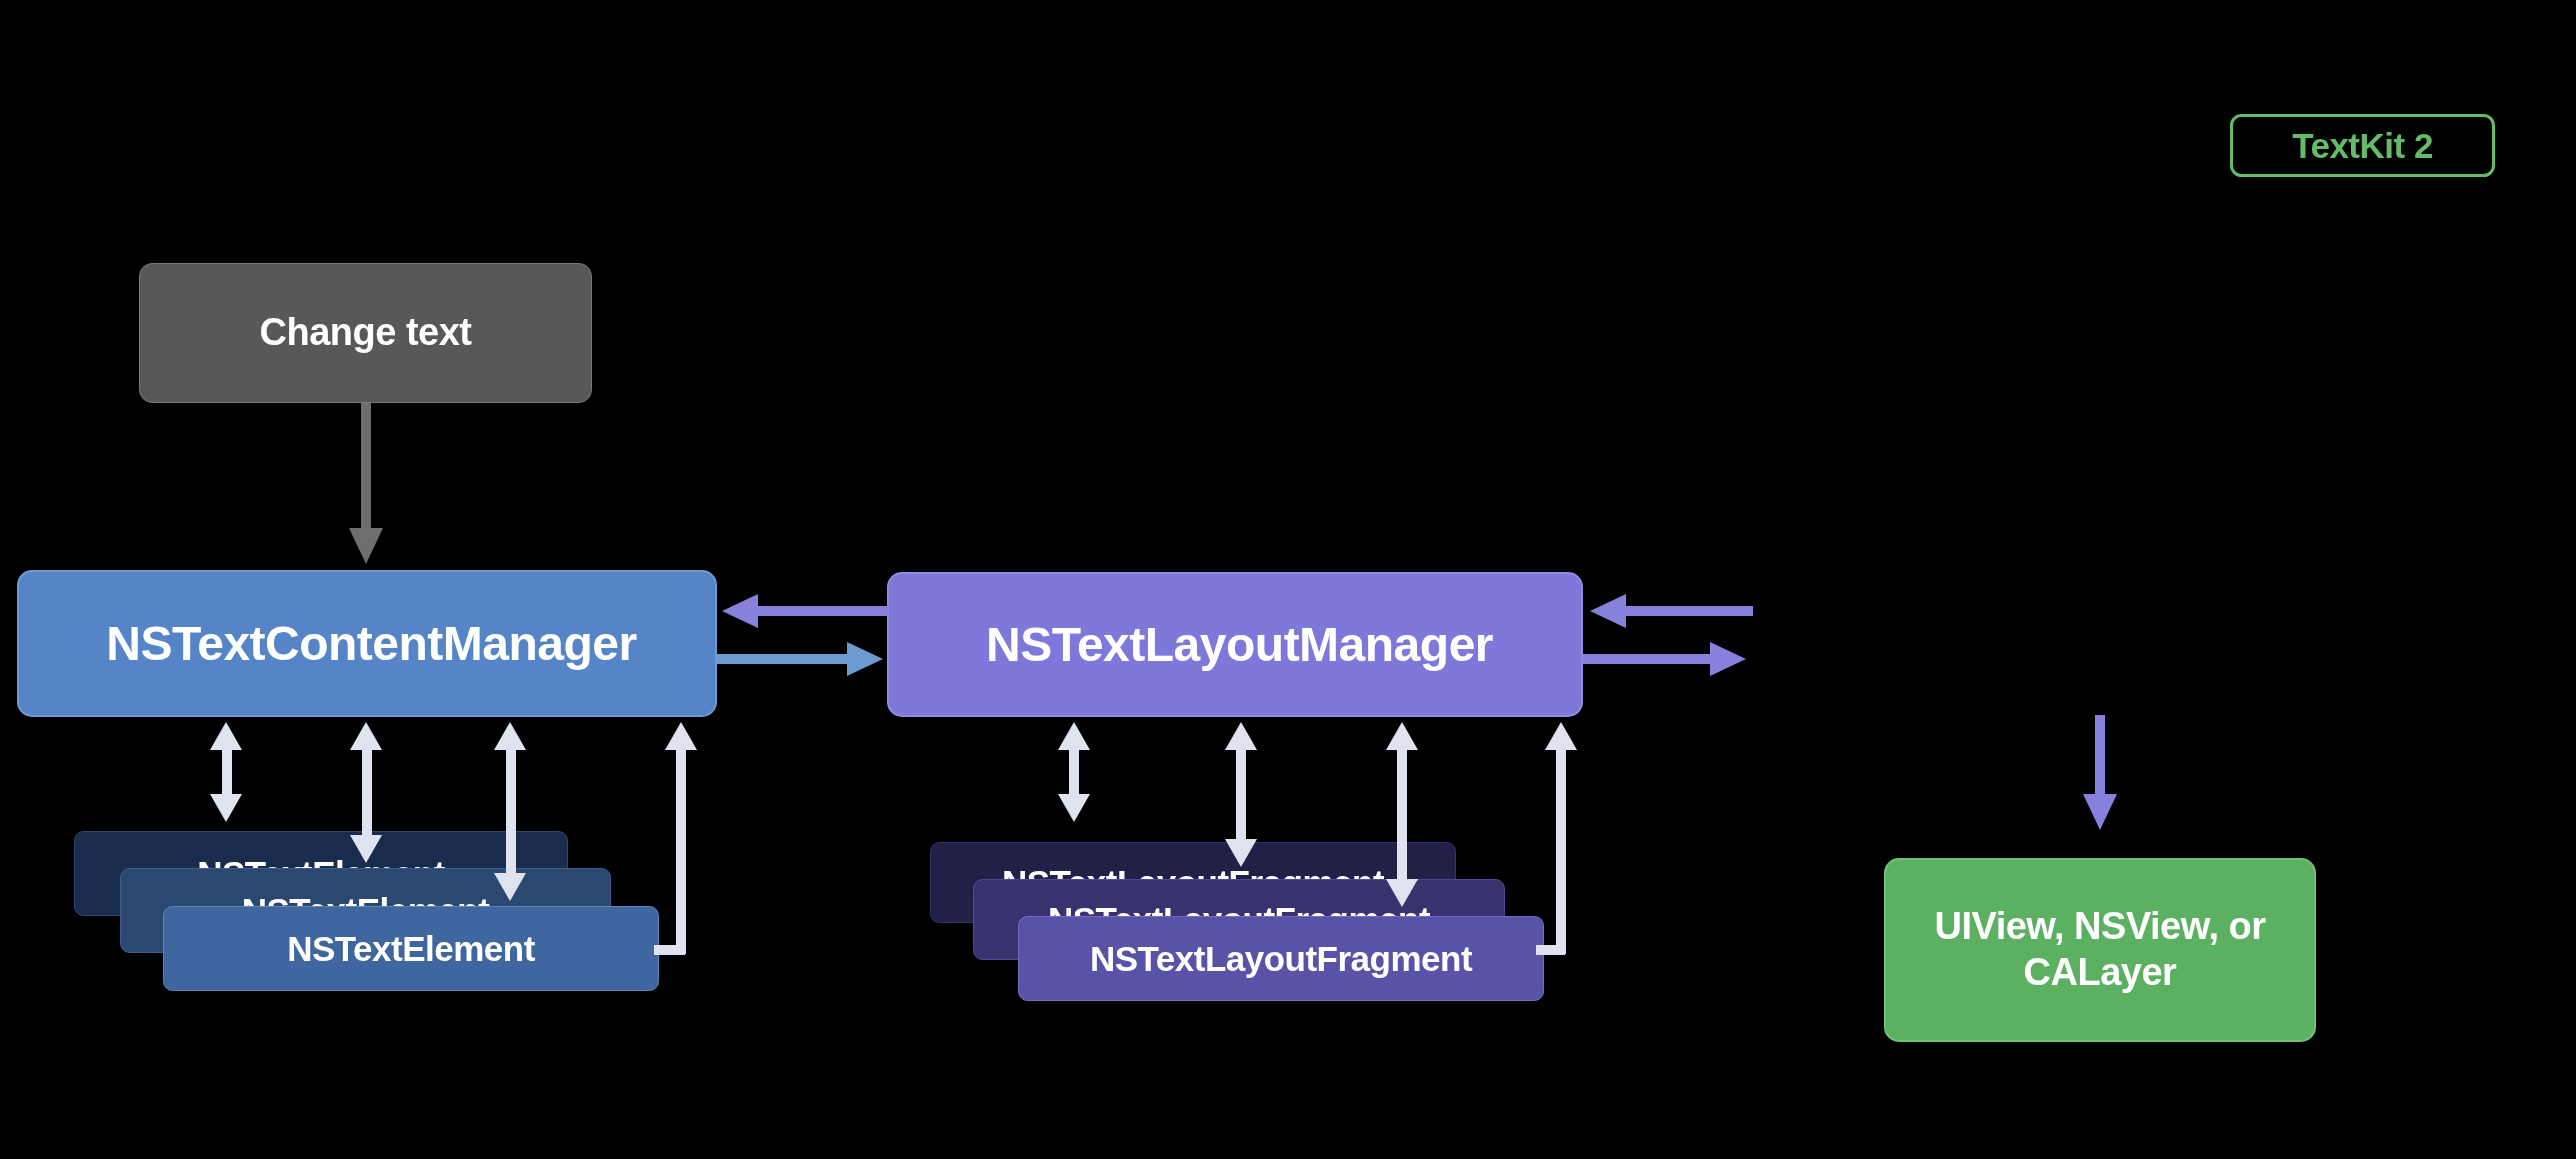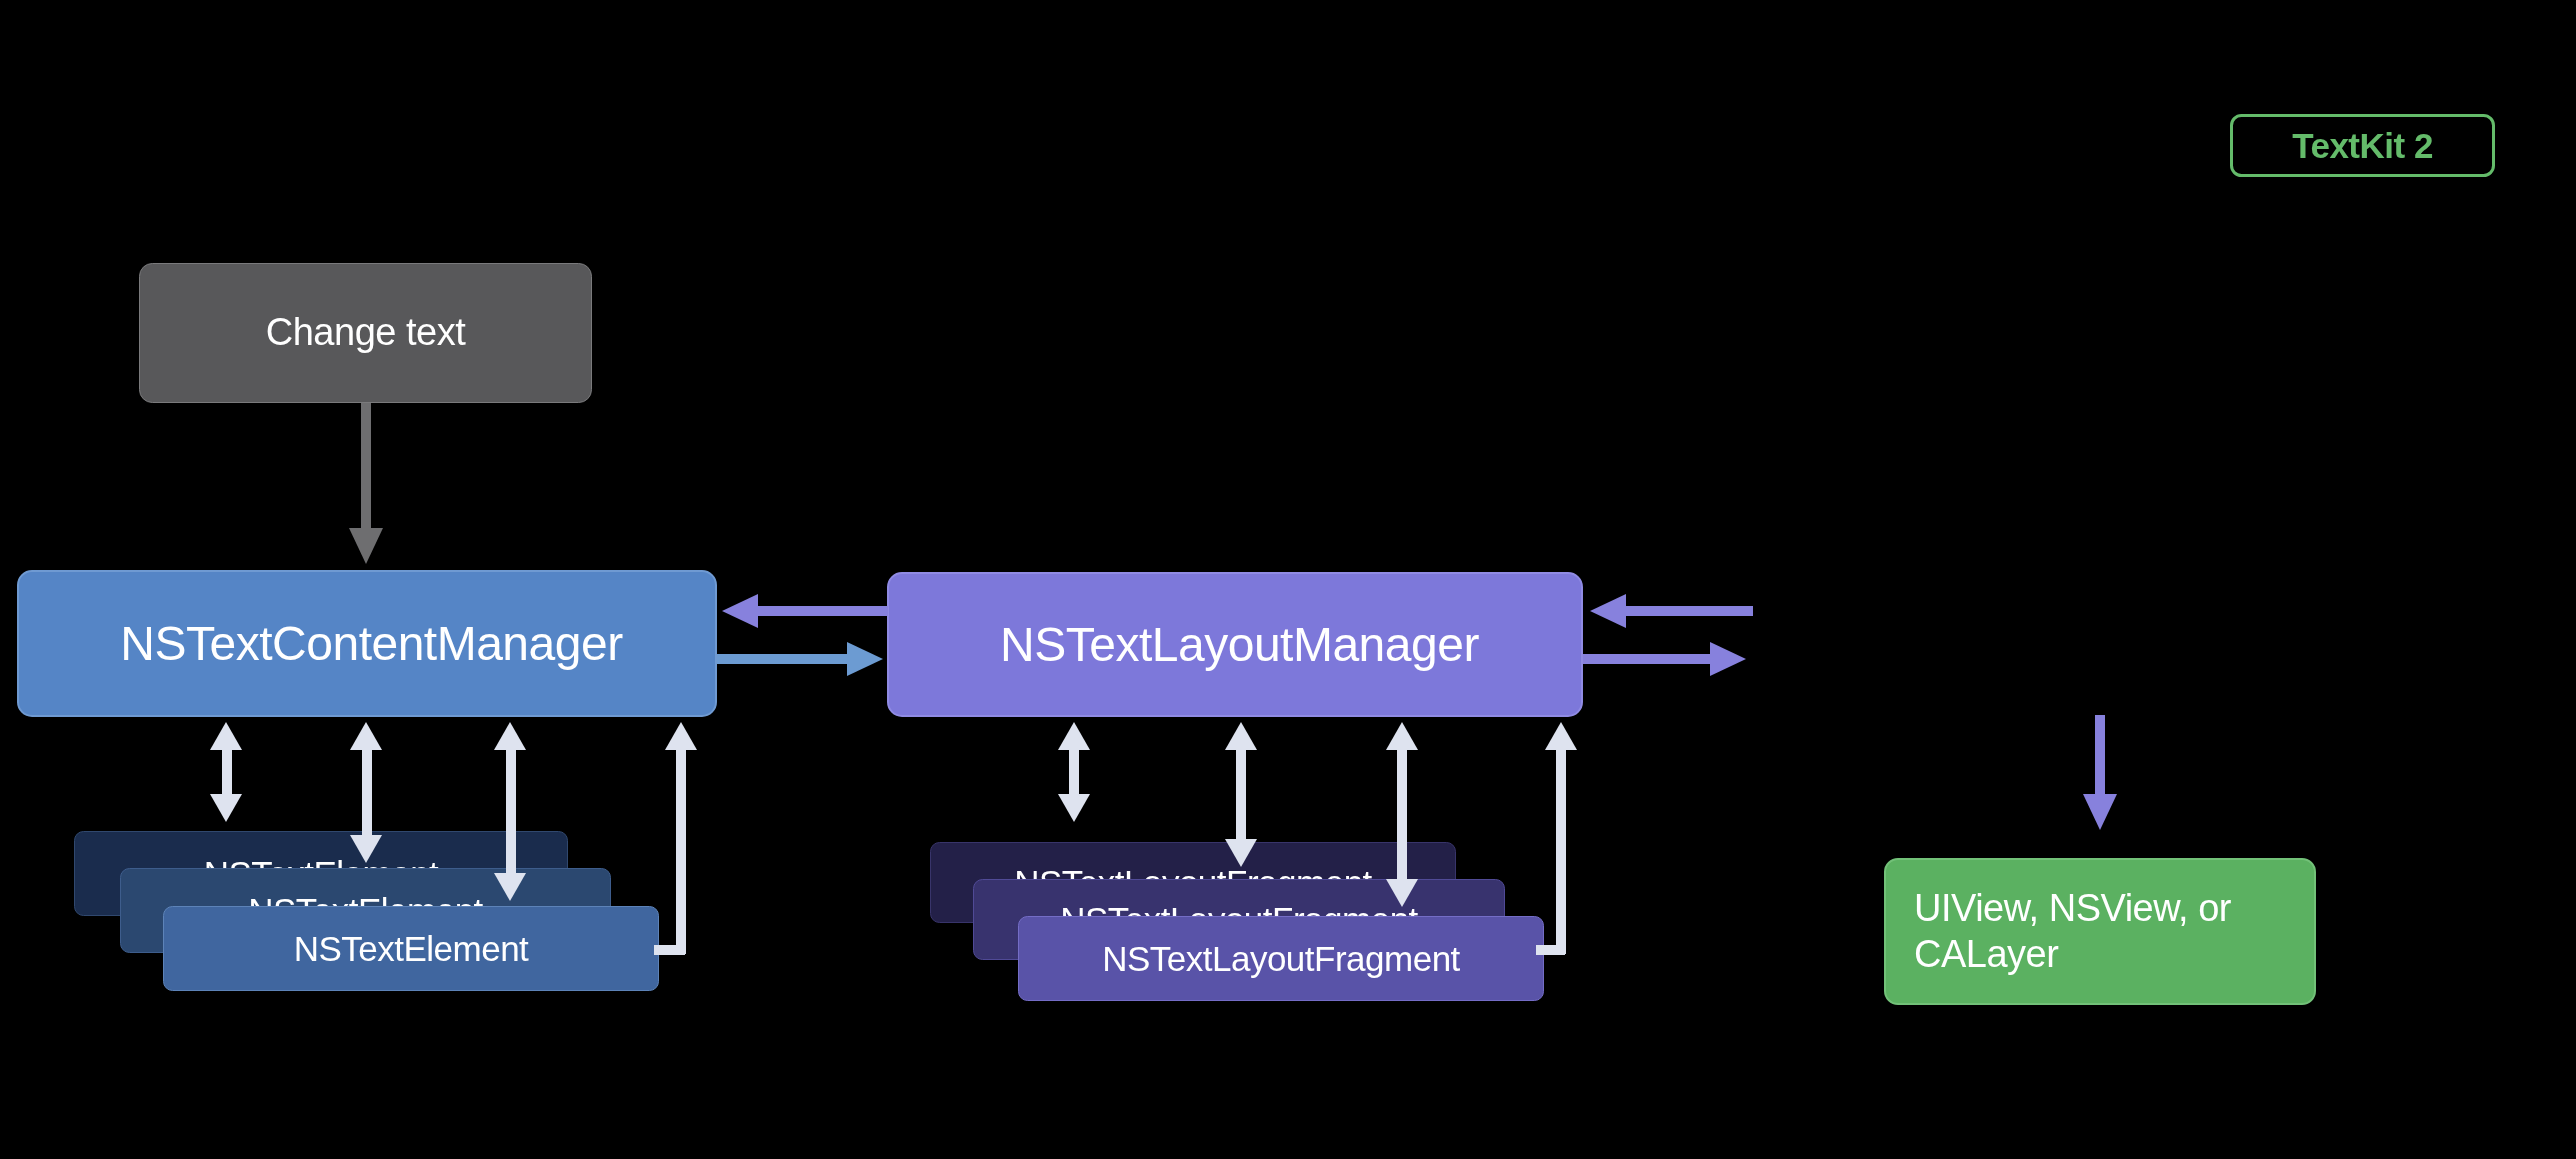--- a/index.html
+++ b/index.html
@@ -4,21 +4,21 @@
 <style>
   html,body{margin:0;padding:0;background:#000;}
   .canvas{
     position:relative;width:2576px;height:1159px;overflow:hidden;
     background:var(--background,#000);
     font-family:"Liberation Sans","DejaVu Sans",sans-serif;
     -webkit-font-smoothing:antialiased;
   }
   .node{
     position:absolute;display:flex;align-items:center;justify-content:center;
-    color:#fff;font-weight:400;text-align:left;border-radius:15px;
+    color:#fff;font-weight:700;text-align:center;border-radius:15px;
     letter-spacing:-0.5px;box-sizing:border-box;line-height:1.2;
   }
   .badge{
     position:absolute;display:flex;align-items:center;justify-content:center;
     border:3.8px solid var(--badge_green);color:var(--badge_green);
     border-radius:11.4px;font-weight:700;box-sizing:border-box;
     letter-spacing:-0.5px;
   }
   .gray-box{background:var(--gray_box);border:1.9px solid #7a7a7c;border-radius:13.3px;}
   .cm{background:var(--content_manager_blue);border:2.8px solid #6f9ad2;}
@@ -143,18 +143,18 @@
     <div class="head" style="left:1386px;top:722px;border-left:16px solid transparent;border-right:16px solid transparent;border-bottom:28px solid var(--arrow_white);"></div>
     <div class="shaft" style="left:1397px;top:746px;width:9.5px;height:134px;background:var(--arrow_white);"></div>
     <div class="head" style="left:1386px;top:879px;border-left:16px solid transparent;border-right:16px solid transparent;border-top:28px solid var(--arrow_white);"></div>
   </div>
   <div>
     <div class="head" style="left:1545px;top:722px;border-left:16px solid transparent;border-right:16px solid transparent;border-bottom:28px solid var(--arrow_white);"></div>
     <div class="shaft" style="left:1556px;top:746px;width:9.5px;height:208px;background:var(--arrow_white);"></div>
     <div class="shaft" style="left:1536px;top:945px;width:29px;height:9.5px;background:var(--arrow_white);"></div>
   </div>
 
-  <div class="node green f40" style="left:1884px;top:858px;width:432px;height:147px;padding:0 28px;border-radius:14px;">
+  <div class="node green f40" style="left:1884px;top:858px;width:432px;height:184px;padding:0 28px;">
     <span>UIView, NSView, or CALayer</span>
   </div>
 
 </div>
 
 
 </body></html>

